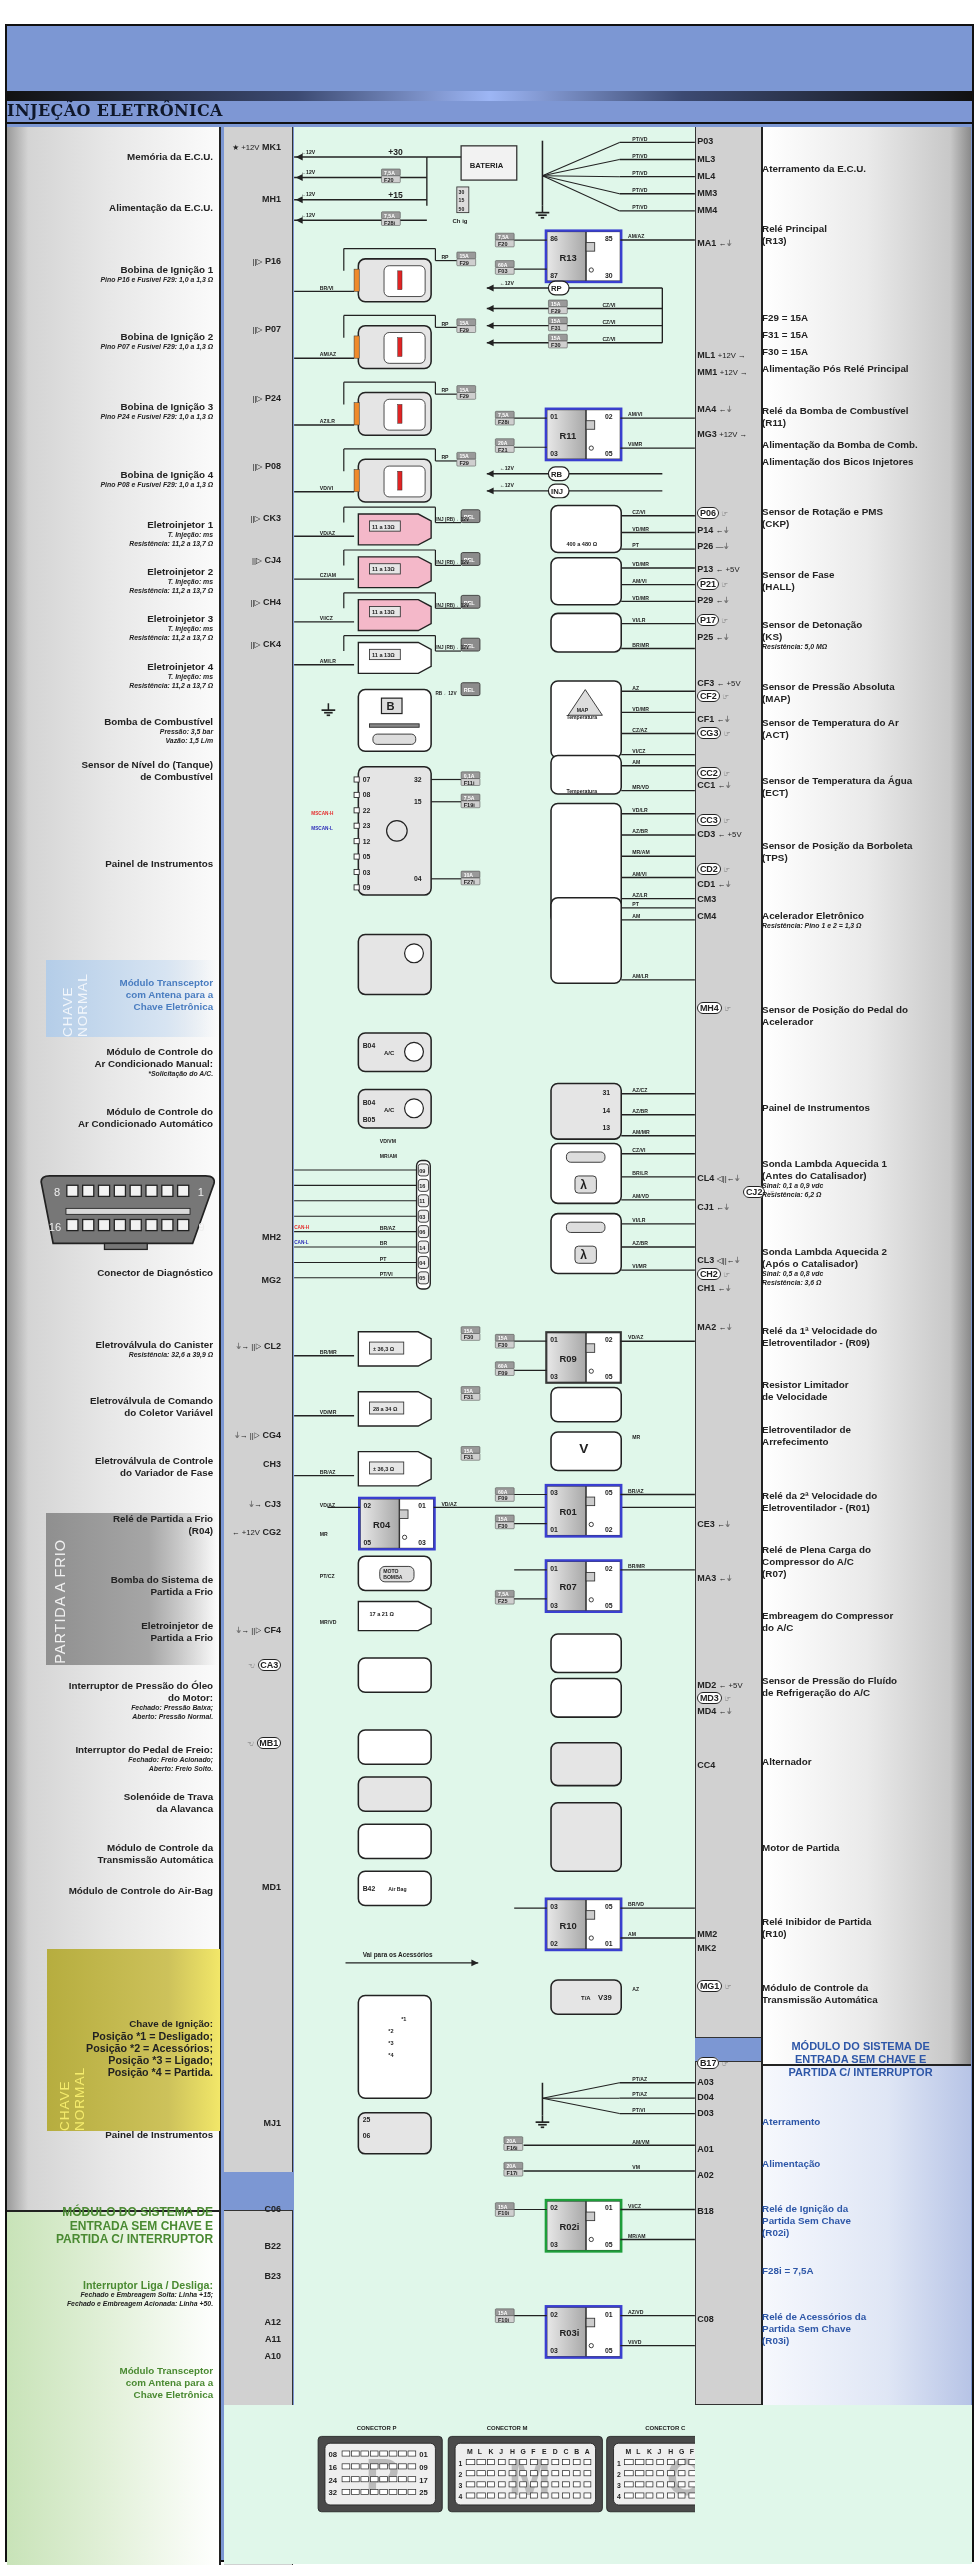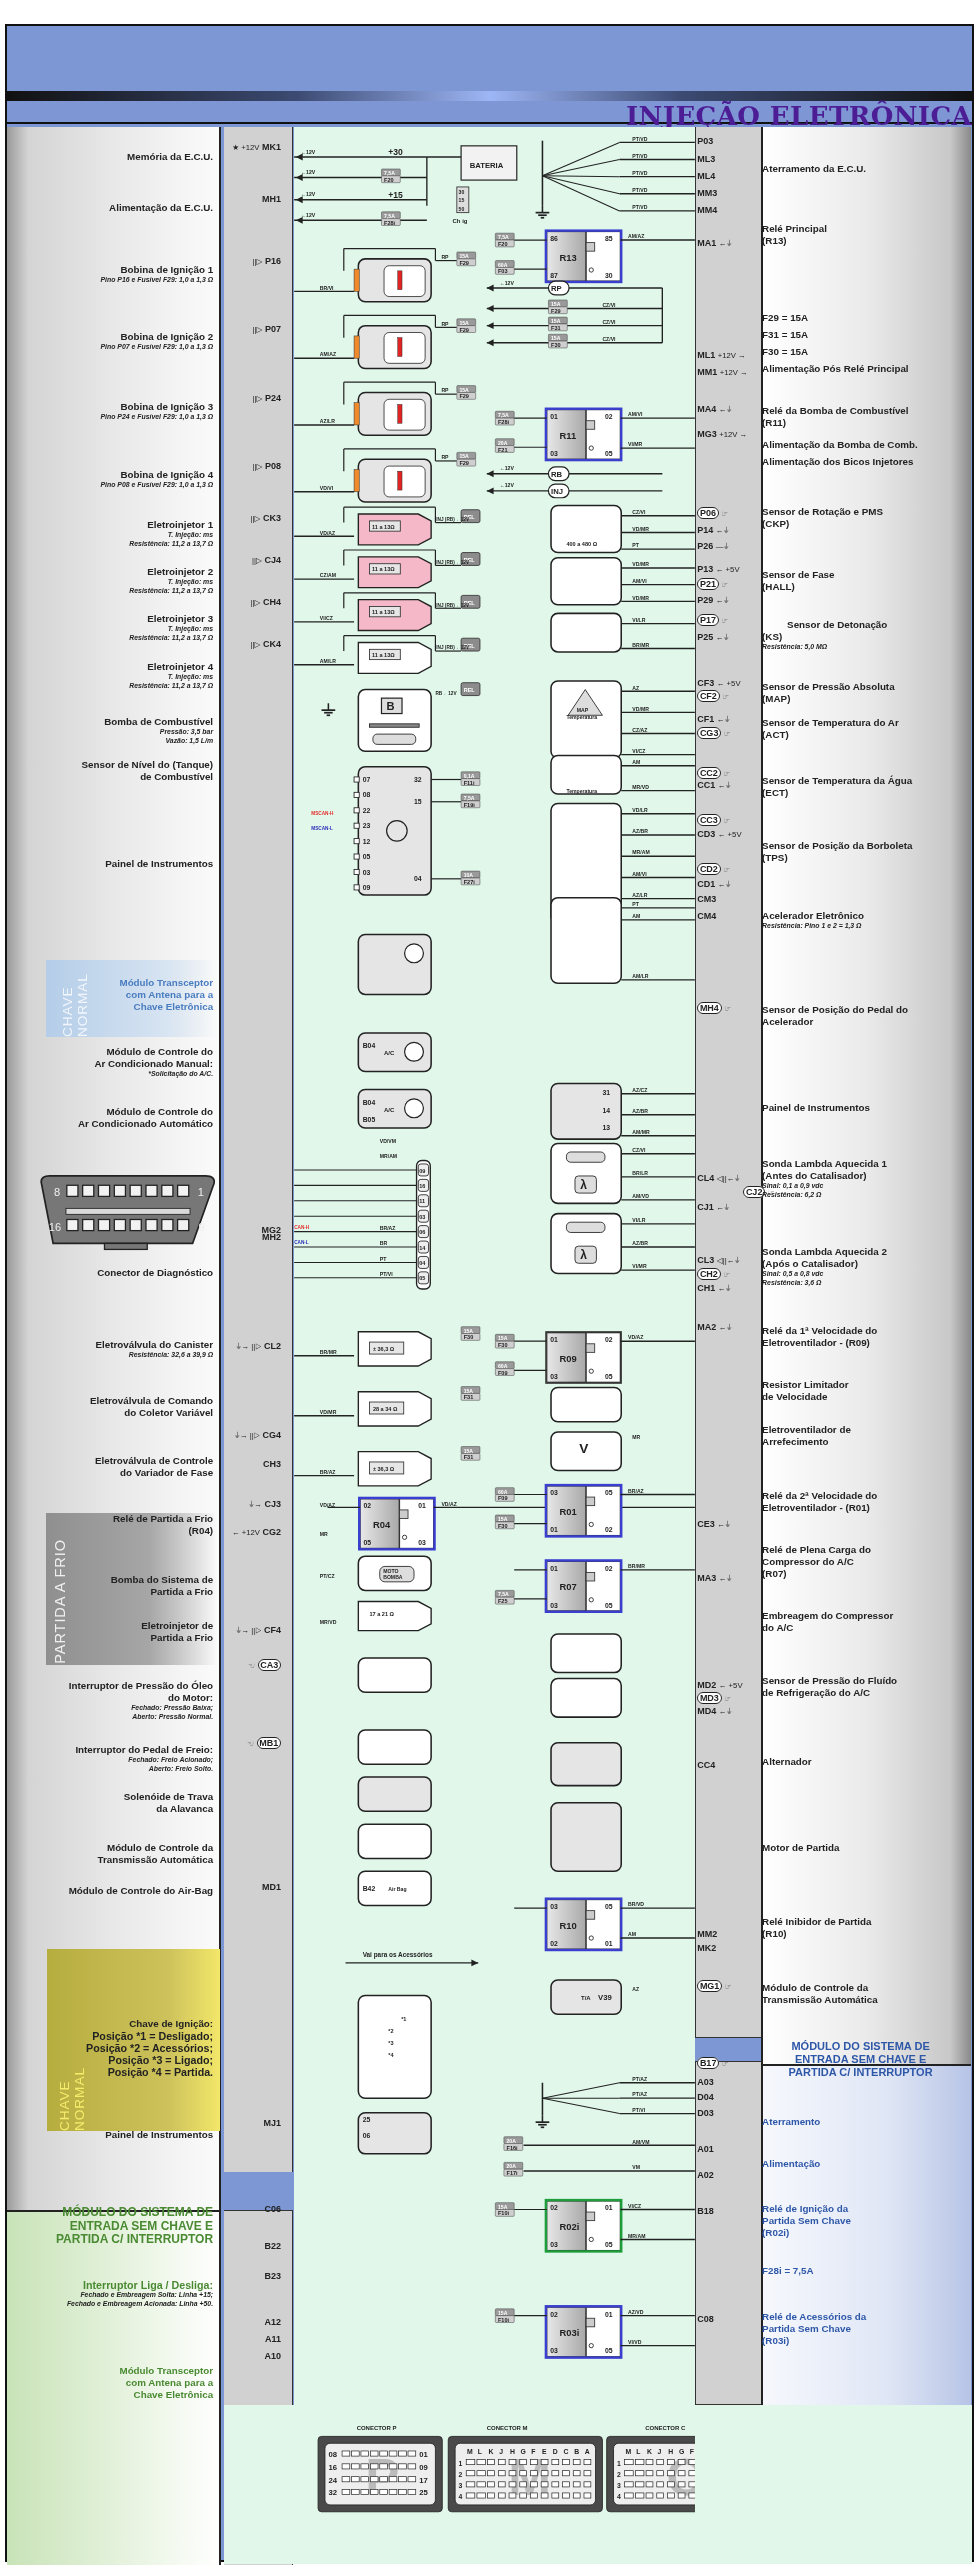--- a/index.html
+++ b/index.html
@@ -5,21 +5,21 @@
   * { box-sizing: border-box; margin: 0; padding: 0; }
   html, body { width: 980px; height: 2576px; background: #ffffff; overflow: hidden; }
   body { font-family: "Liberation Sans", sans-serif; color: #1a1a1a; position: relative; }
   .frame { position: absolute; left: 5.1px; top: 24px; width: 969px; height: 2538px; border: 2.6px solid #111; background: #7c97d3; }
   .header { position: absolute; left: 0; top: 0; width: 100%; height: 65px; background: #7e97d4; }
   .header .model { position: absolute; left: 12px; top: 30px; font-size: 11px; font-weight: bold; color: #1b1b2e; letter-spacing: -0.2px; }
   .header .ems { position: absolute; left: 192px; top: 30px; font-size: 11px; font-weight: bold; color: #1b1b2e; }
   .bar { position: absolute; left: 0; top: 65px; width: 100%; height: 10.3px;
          background: linear-gradient(90deg, #111 0%, #3c4a72 30%, #9db6f5 50%, #3c4a72 70%, #111 100%); }
   .title-band { position: absolute; left: 0; top: 75px; width: 100%; height: 23px; background: #7e97d4; border-bottom: 2.6px solid #111; }
-  .title-band .title { position: absolute; left: 0; width: 100%; top: 0; text-align: right; font-family: "DejaVu Serif", serif; font-weight: bold; font-size: 26px; color: #4c1d95; letter-spacing: 0.4px; }
+  .title-band .title { position: absolute; left: 0; width: 100%; top: 0; text-align: left; font-family: "DejaVu Serif", serif; font-weight: bold; font-size: 16px; color: #0f172a; letter-spacing: 0.4px; }
   .left-col { position: absolute; left: 0; top: 101px; width: 214px; height: 2437px; border-right: 2.6px solid #222;
               background: linear-gradient(90deg, #9a9a9a 0%, #d4d4d4 10%, #e8e8e8 50%, #fbfbfb 100%); }
   .left-pin { position: absolute; left: 217px; top: 101px; width: 69px; height: 2045px; background: #d1d1d1; border-right: 1.7px solid #333; }
   .left-pin2 { position: absolute; left: 217px; top: 2184px; width: 69px; height: 355px; background: #d1d1d1; border-right: 1.7px solid #333; border-top: 1.7px solid #333; }
   .center { position: absolute; left: 287px; top: 101px; width: 401px; height: 2437px; background: #e0f7ea; }
   .right-pin { position: absolute; left: 688px; top: 101px; width: 67px; height: 1911px; background: #d1d1d1; border-left: 1.7px solid #333; border-bottom: 1.7px solid #333; }
   .right-pin2 { position: absolute; left: 688px; top: 2035px; width: 67px; height: 344px; background: #d1d1d1; border-left: 1.7px solid #333; border-bottom: 1.7px solid #333; border-top: 1.7px solid #333; }
   .right-col { position: absolute; left: 754px; top: 101px; width: 210px; height: 1937px; border-left: 2.6px solid #222;
                background: linear-gradient(90deg, #ffffff 0%, #eaeaea 50%, #c8c8c8 90%, #8a8a8a 100%); }
   .right-col2 { position: absolute; left: 754px; top: 2038px; width: 210px; height: 343px; border-left: 2.6px solid #222; border-top: 2.6px solid #222;
@@ -228,21 +228,21 @@
       <div class="pinL" style="top: 168px; left: 214px;"><span>MH1</span></div>
       <div class="pinL" style="top: 230px; left: 214px;"><span class="sym">||▷</span><span>P16</span></div>
       <div class="pinL" style="top: 298px; left: 214px;"><span class="sym">||▷</span><span>P07</span></div>
       <div class="pinL" style="top: 367px; left: 214px;"><span class="sym">||▷</span><span>P24</span></div>
       <div class="pinL" style="top: 435px; left: 214px;"><span class="sym">||▷</span><span>P08</span></div>
       <div class="pinL" style="top: 487px; left: 214px;"><span class="sym">||▷</span><span>CK3</span></div>
       <div class="pinL" style="top: 529px; left: 214px;"><span class="sym">||▷</span><span>CJ4</span></div>
       <div class="pinL" style="top: 571px; left: 214px;"><span class="sym">||▷</span><span>CH4</span></div>
       <div class="pinL" style="top: 613px; left: 214px;"><span class="sym">||▷</span><span>CK4</span></div>
       <div class="pinL" style="top: 1206px; left: 214px;"><span>MH2</span></div>
-      <div class="pinL" style="top: 1199px; left: 214px;"><span>MG2</span></div>
+      <div class="pinL" style="top: 1249px; left: 214px;"><span>MG2</span></div>
       <div class="pinL" style="top: 1315px; left: 214px;"><span class="sym">⏚→ ||▷</span><span>CL2</span></div>
       <div class="pinL" style="top: 1404px; left: 214px;"><span class="sym">⏚→ ||▷</span><span>CG4</span></div>
       <div class="pinL" style="top: 1433px; left: 214px;"><span>CH3</span></div>
       <div class="pinL" style="top: 1473px; left: 214px;"><span class="sym">⏚→</span><span>CJ3</span></div>
       <div class="pinL" style="top: 1501px; left: 214px;"><span class="sym">← +12V</span><span>CG2</span></div>
       <div class="pinL" style="top: 1599px; left: 214px;"><span class="sym">⏚→ ||▷</span><span>CF4</span></div>
       <div class="pinL" style="top: 1634px; left: 214px;"><span class="sym">☜</span><span class="pinbox">CA3</span></div>
       <div class="pinL" style="top: 1712px; left: 214px;"><span class="sym">☜</span><span class="pinbox">MB1</span></div>
       <div class="pinL" style="top: 1856px; left: 214px;"><span>MD1</span></div>
       <div class="pinL" style="top: 2092px; left: 214px;"><span>MJ1</span></div>
@@ -338,21 +338,21 @@
       </div>
       <div class="rlbl" style="top: 480px; left: 755px;">
         <span style="display: block;">Sensor de Rotação e PMS</span>
         <span style="display: block;">(CKP)</span>
       </div>
       <div class="rlbl" style="top: 543px; left: 755px;">
         <span style="display: block;">Sensor de Fase</span>
         <span style="display: block;">(HALL)</span>
       </div>
       <div class="rlbl" style="top: 593px; left: 755px;">
-        <span style="display: block; margin-left: 25px;">Sensor de Detonação</span>
+        <span style="display: block;">Sensor de Detonação</span>
         <span style="display: block;">(KS)</span>
         <span class="sub">Resistência: 5,0 MΩ</span>
       </div>
       <div class="rlbl" style="top: 655px; left: 755px;">
         <span style="display: block;">Sensor de Pressão Absoluta</span>
         <span style="display: block;">(MAP)</span>
       </div>
       <div class="rlbl" style="top: 691px; left: 755px;">
         <span style="display: block;">Sensor de Temperatura do Ar</span>
         <span style="display: block;">(ACT)</span>

